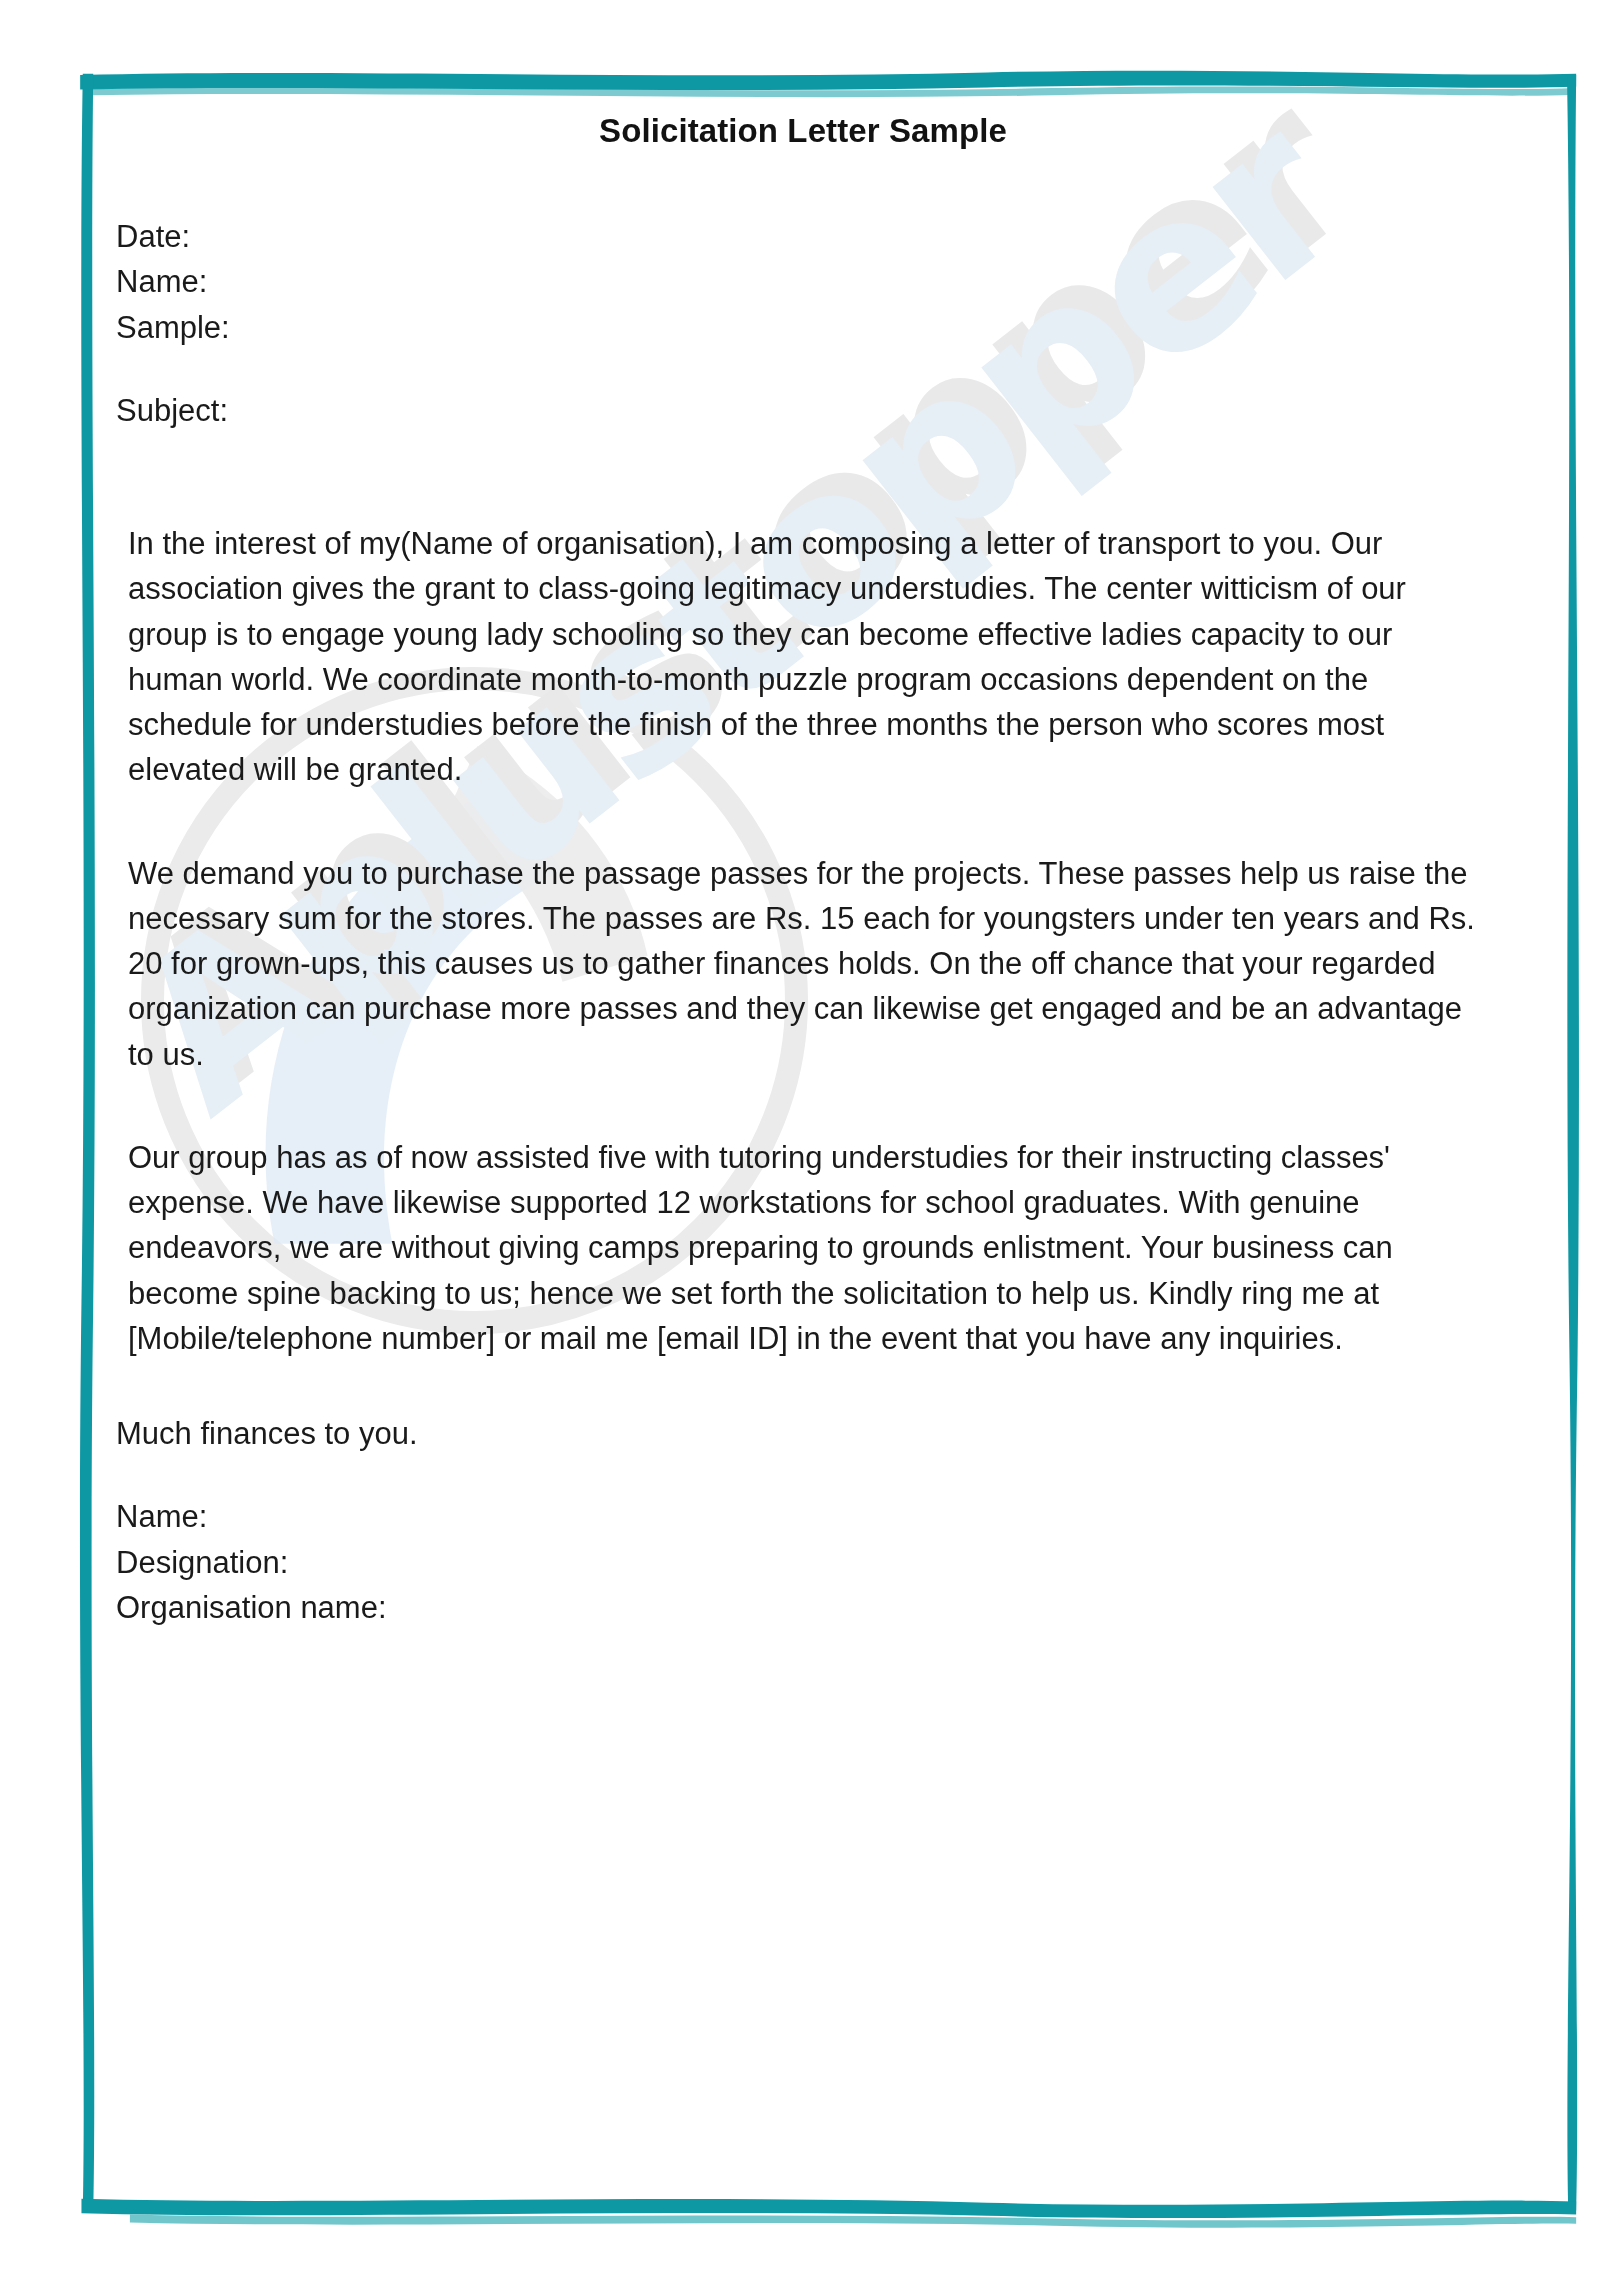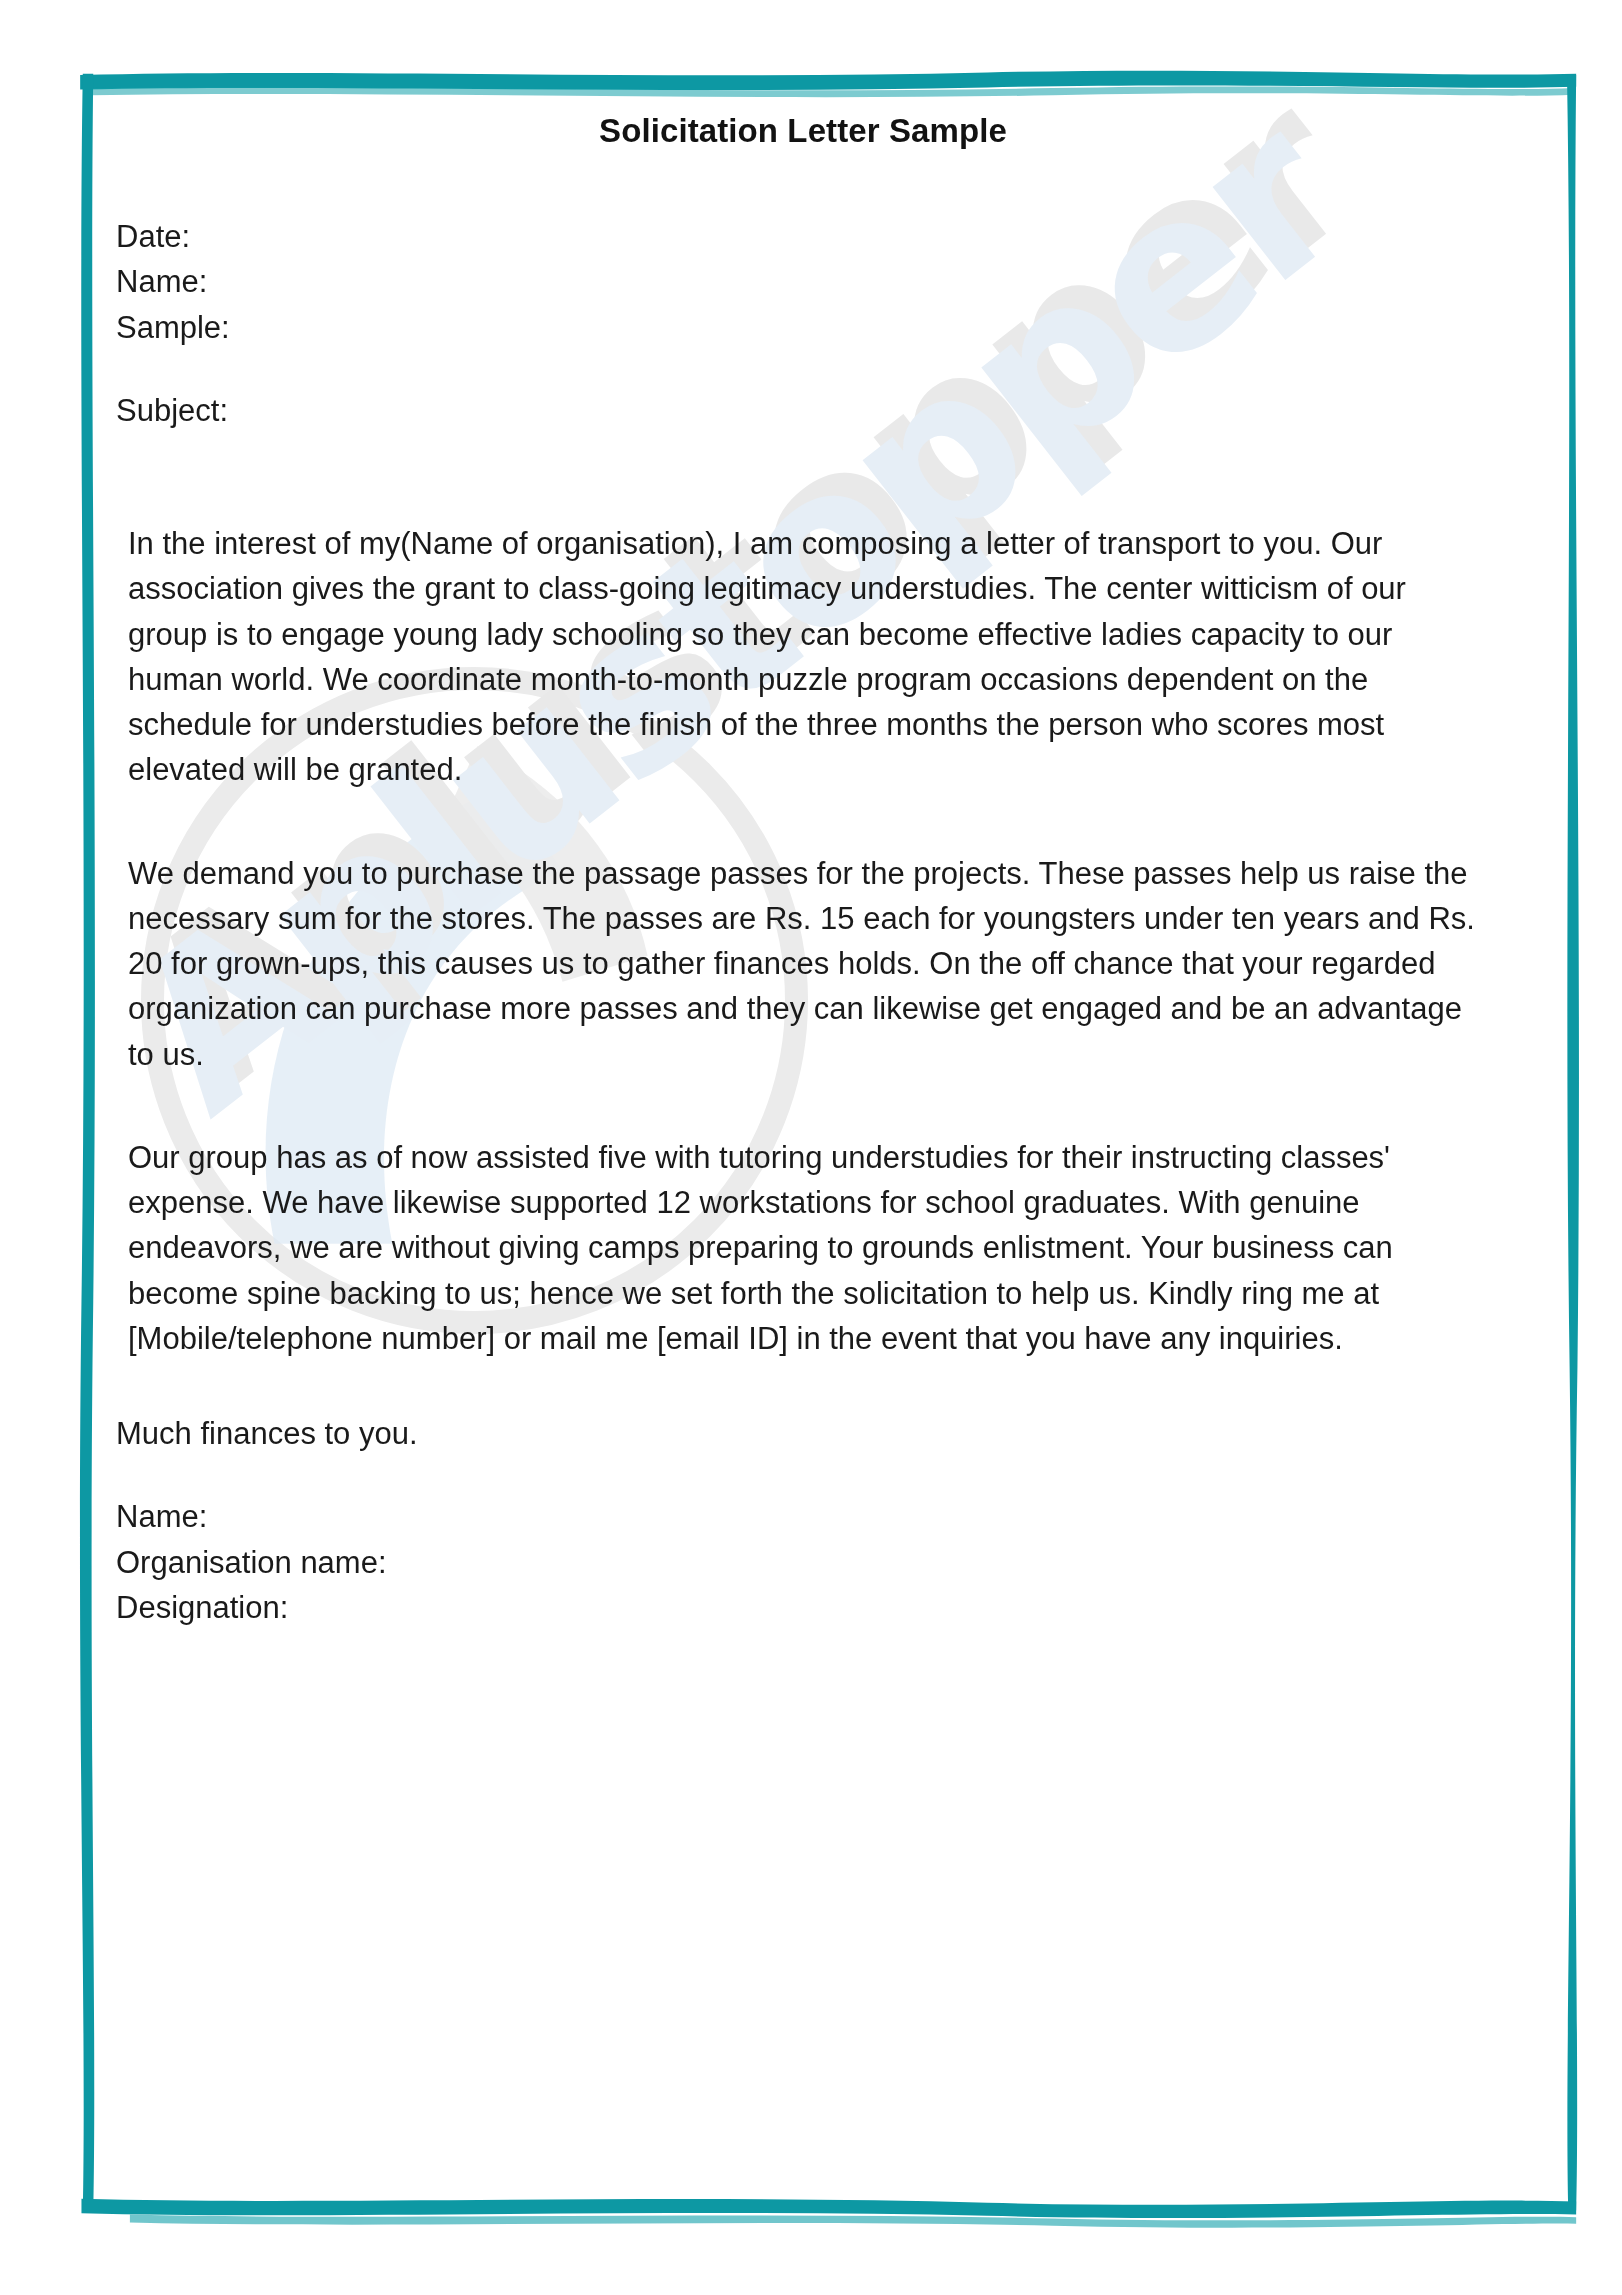--- a/index.html
+++ b/index.html
@@ -199,19 +199,19 @@
     <div class="gap-md"></div>
 
     <div class="block">
       <div class="line">Much finances to you.</div>
     </div>
 
     <div class="gap-md"></div>
 
     <div class="block">
       <div class="line">Name:</div>
+      <div class="line">Designation:</div>
       <div class="line">Organisation name:</div>
-      <div class="line">Designation:</div>
     </div>
 
   </div>
 </div>
 
 
 </body></html>

